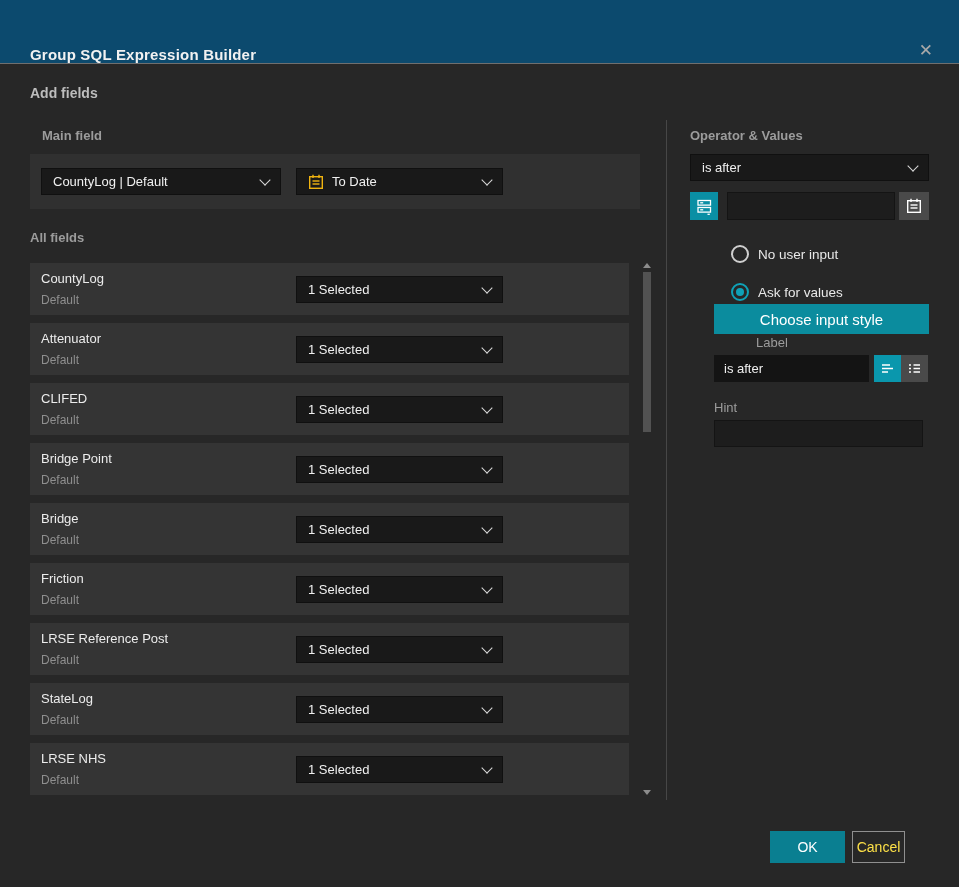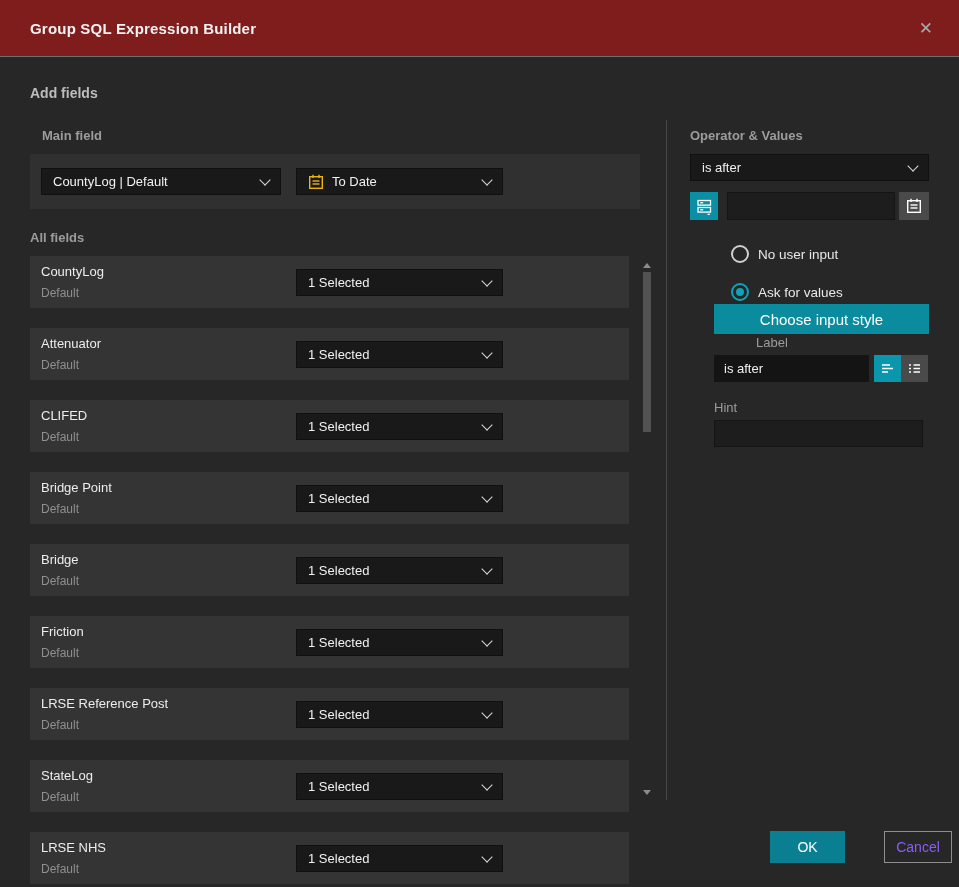--- a/index.html
+++ b/index.html
@@ -1,23 +1,23 @@
 <!DOCTYPE html>
 <html><head>
 <meta charset="utf-8">
 <style>
   html,body{margin:0;padding:0;background:#1b1b1b;}
   .dialog{
     position:relative;width:959px;height:887px;background:#272727;
     font-family:"Liberation Sans",sans-serif;overflow:hidden;color:#f0f0f0;
   }
   
-  .header{position:absolute;top:0;left:0;right:0;height:57px;
-    border-bottom:1px solid #6f6f6f;display:flex;align-items:center;
-    justify-content:space-between;padding:0 22px 0 30px;box-sizing:border-box;background:#7f1d1d;}
+  .header{position:absolute;top:0;left:0;right:0;height:64px;
+    border-bottom:1px solid #6f6f6f;display:flex;align-items:flex-end;
+    justify-content:space-between;padding:0 22px 0 30px;box-sizing:border-box;background:#0c4a6e;}
   .title{font-size:15px;font-weight:700;color:#f2f2f2;letter-spacing:.2px;}
   .close{color:#a8a8a8;font-size:17px;line-height:1;cursor:pointer;padding:4px;}
   
   .h-add{position:absolute;left:30px;top:85px;font-size:14px;font-weight:700;color:#bdbdbd;}
   .lbl{position:absolute;font-size:13px;font-weight:700;color:#9c9c9c;}
   .lbl-main{left:30px;top:128px;padding-left:12px;}
   .lbl-all{left:30px;top:230px;}
   .lbl-op{left:690px;top:128px;}
   
   .select{background:#191919;display:flex;align-items:center;gap:8px;
@@ -25,21 +25,21 @@
     height:27px;cursor:pointer;border:1px solid #101010;}
   .chev{width:7px;height:7px;border-right:1.5px solid #d8d8d8;border-bottom:1.5px solid #d8d8d8;
     transform:rotate(45deg);margin-left:auto;margin-top:-4px;flex:none;}
   .tinput{background:#1d1d1d;border:1px solid #141414;box-sizing:border-box;
     color:#f0f0f0;font-size:13px;padding:0 9px;font-family:"Liberation Sans",sans-serif;outline:none;}
   
   .main-panel{position:absolute;left:30px;top:154px;width:610px;height:55px;background:#303030;}
   .sel-field{position:absolute;left:11px;top:14px;width:240px;}
   .sel-date{position:absolute;left:266px;top:14px;width:207px;}
   
-  .list{position:absolute;left:30px;top:256px;width:599px;display:flex;flex-direction:column;gap:20px;justify-content:center;}
+  .list{position:absolute;left:30px;top:263px;width:599px;display:flex;flex-direction:column;gap:8px;justify-content:center;}
   .row{position:relative;height:52px;background:#343434;}
   .row .fname{position:absolute;left:11px;top:8px;font-size:13px;color:#ececec;}
   .row .fsub{position:absolute;left:11px;bottom:8px;font-size:12px;color:#8f8f8f;}
   .row .select{position:absolute;left:266px;top:13px;width:207px;}
   
   .sb-thumb{position:absolute;left:643px;top:272px;width:8px;height:160px;background:#525252;}
   .tri{position:absolute;width:0;height:0;border-left:4px solid transparent;border-right:4px solid transparent;}
   .tri-up{left:643px;top:263px;border-bottom:5px solid #8c8c8c;}
   .tri-down{left:643px;top:790px;border-top:5px solid #8c8c8c;}
   
@@ -61,22 +61,22 @@
   .lbl-hint{left:714px;top:400px;font-weight:400;color:#9c9c9c;}
   .label-input{position:absolute;left:714px;top:355px;width:155px;height:27px;background:#141414;}
   .seg{position:absolute;left:874px;top:355px;display:flex;}
   .seg .icon-btn{width:27px;height:27px;}
   .seg .on{background:#0a97ad;}
   .seg .off{background:#4a4a4a;}
   .hint-input{position:absolute;left:714px;top:420px;width:209px;height:27px;}
   
   .btn-ok{position:absolute;left:770px;top:831px;width:75px;height:32px;background:#0a7f91;
     color:#fff;font-size:14px;display:flex;align-items:center;justify-content:center;cursor:pointer;}
-  .btn-cancel{position:absolute;left:884px;top:831px;width:68px;height:32px;background:transparent;
-    border:1px solid #8f8f8f;box-sizing:border-box;color:#8b5cf6;font-size:14px;
+  .btn-cancel{position:absolute;left:852px;top:831px;width:53px;height:32px;background:transparent;
+    border:1px solid #8f8f8f;box-sizing:border-box;color:#fde047;font-size:14px;
     display:flex;align-items:center;justify-content:center;cursor:pointer;}
   svg{display:block;}
 </style>
 </head>
 <body>
 
 <div class="dialog">
 
   <div class="header">
     <div class="title">Group SQL Expression Builder</div>

